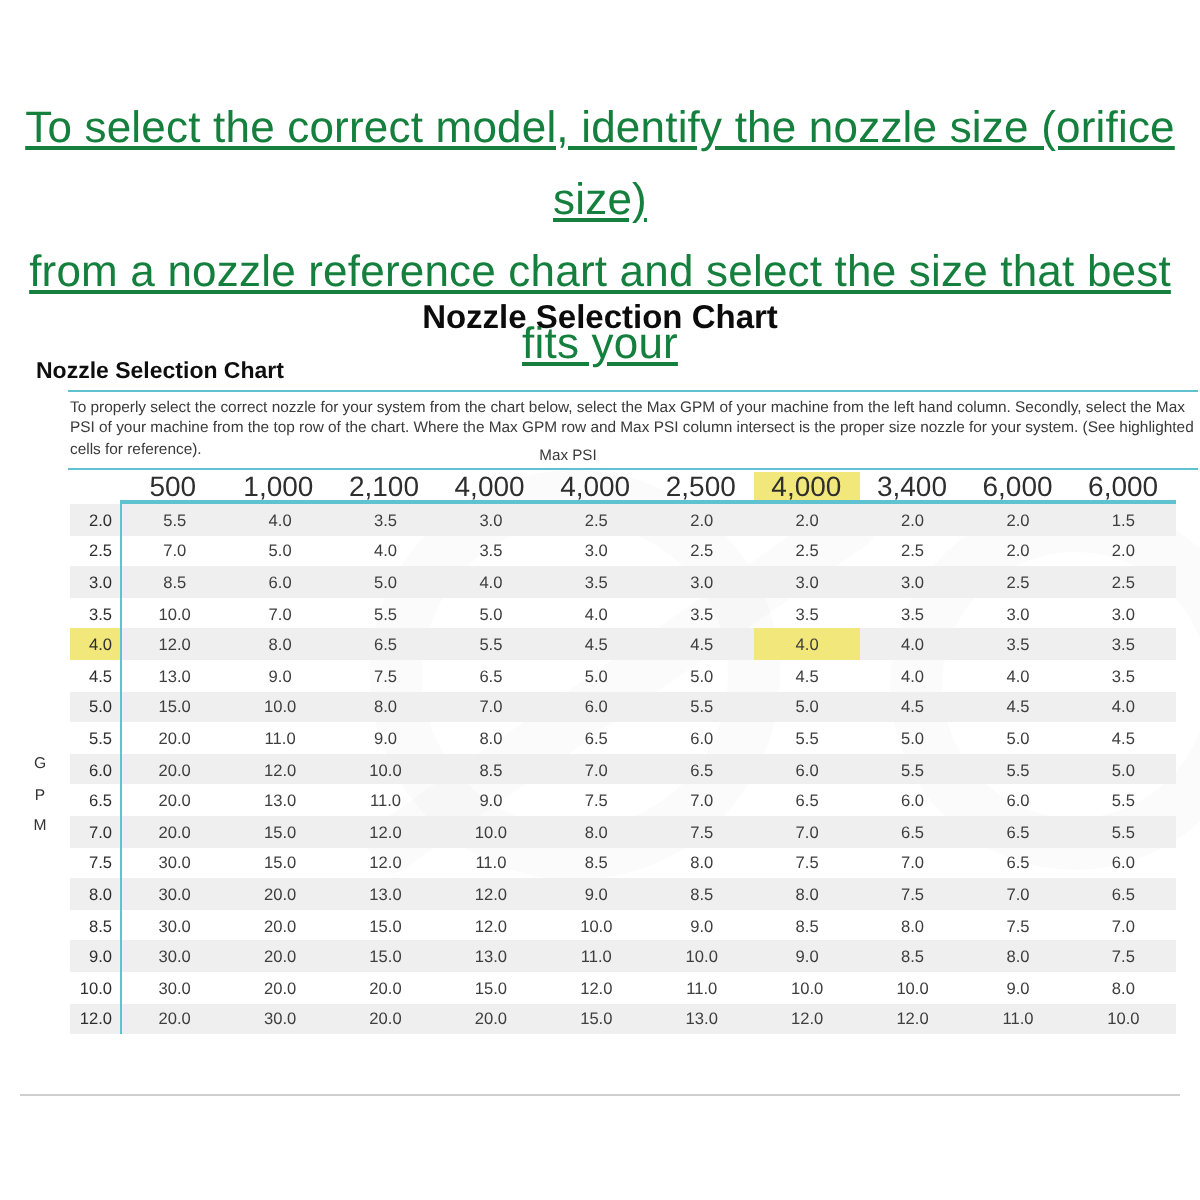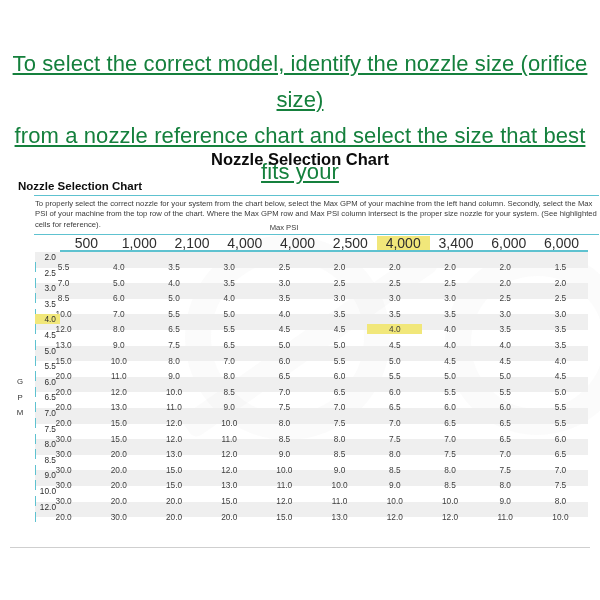--- a/index.html
+++ b/index.html
@@ -39,21 +39,21 @@
     border-top:1.5px solid var(--teal);
     border-bottom:1.5px solid var(--teal);
     padding:2.5px 1px 3.5px 1px;
   }
   .table-wrap{position:absolute;top:223px;left:35px;width:553px;}
   .max-psi{height:13px;text-align:center;font-size:7.6px;color:#3a3a3a;padding-right:55px;}
   .thead{display:flex;height:16px;align-items:center;}
   .rspacer{width:25px;height:100%;}
   .hcols{flex:1;display:flex;height:100%;align-items:center;border-bottom:2px solid var(--teal);}
   .hcell{flex:1;text-align:center;font-size:14px;color:#2e2e2e;height:100%;display:flex;align-items:center;justify-content:center;}
-  .trow{display:flex;height:15.6px;flex-direction:column;}
+  .trow{display:flex;height:15.6px;}
   .trow.stripe{background:var(--stripe);}
   .rlabel{
     width:25px;font-size:8.3px;color:#2e2e2e;
     display:flex;align-items:center;justify-content:flex-end;
     padding-right:4px;
   }
   .cells{flex:1;display:flex;border-left:1.6px solid var(--teal);}
   .tcell{flex:1;display:flex;align-items:center;justify-content:center;font-size:8.3px;color:var(--cell-ink);}
   .hl{background:var(--yellow) !important;}
   .gpm-axis{

